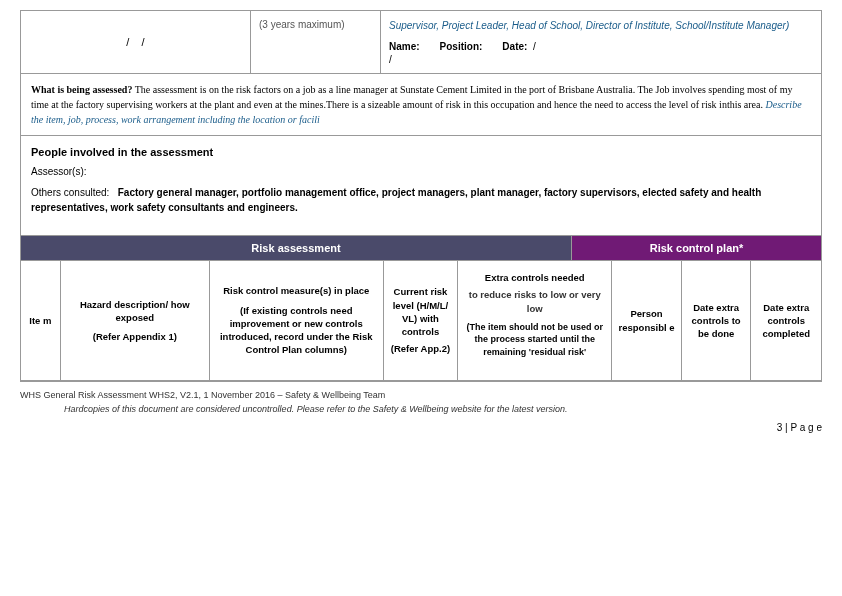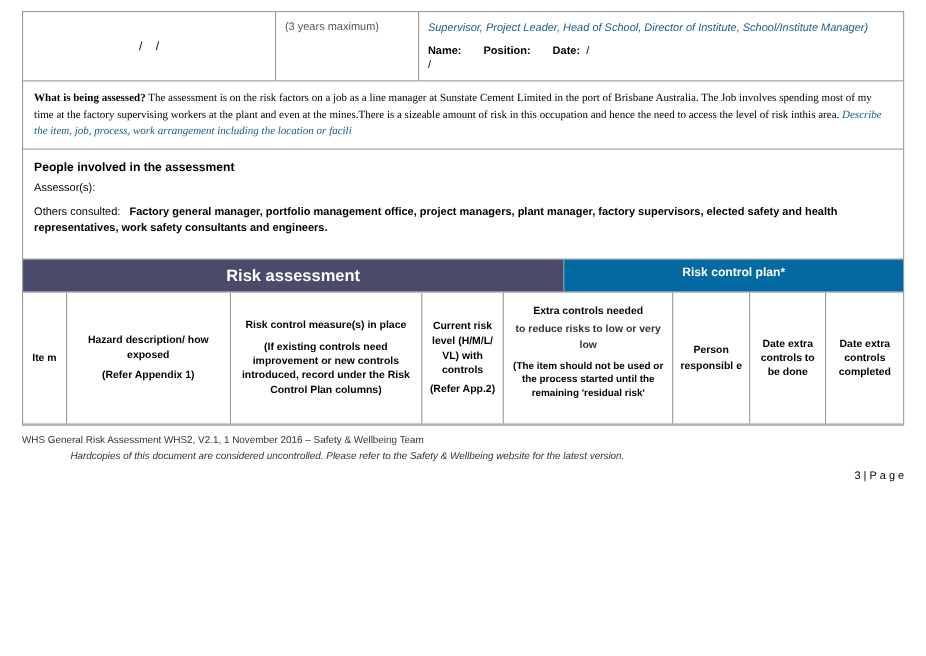--- a/index.html
+++ b/index.html
@@ -95,28 +95,28 @@
     }
     
     .risk-headers {
       display: flex;
       border-bottom: 1px solid #999;
     }
     .risk-assessment-header {
       background: #4a4a6a;
       color: #fff;
       font-weight: bold;
-      font-size: 15px;
+      font-size: 11px;
       text-align: center;
       padding: 6px;
-      width: 492px;
+      width: 551px;
       border-right: 1px solid #999;
     }
     .risk-control-header {
-      background: #0369a1;
+      background: #701a75;
       color: #fff;
       font-weight: bold;
       font-size: 11px;
       text-align: center;
       padding: 6px;
       flex: 1;
     }
     
     .col-headers {
       display: flex;

